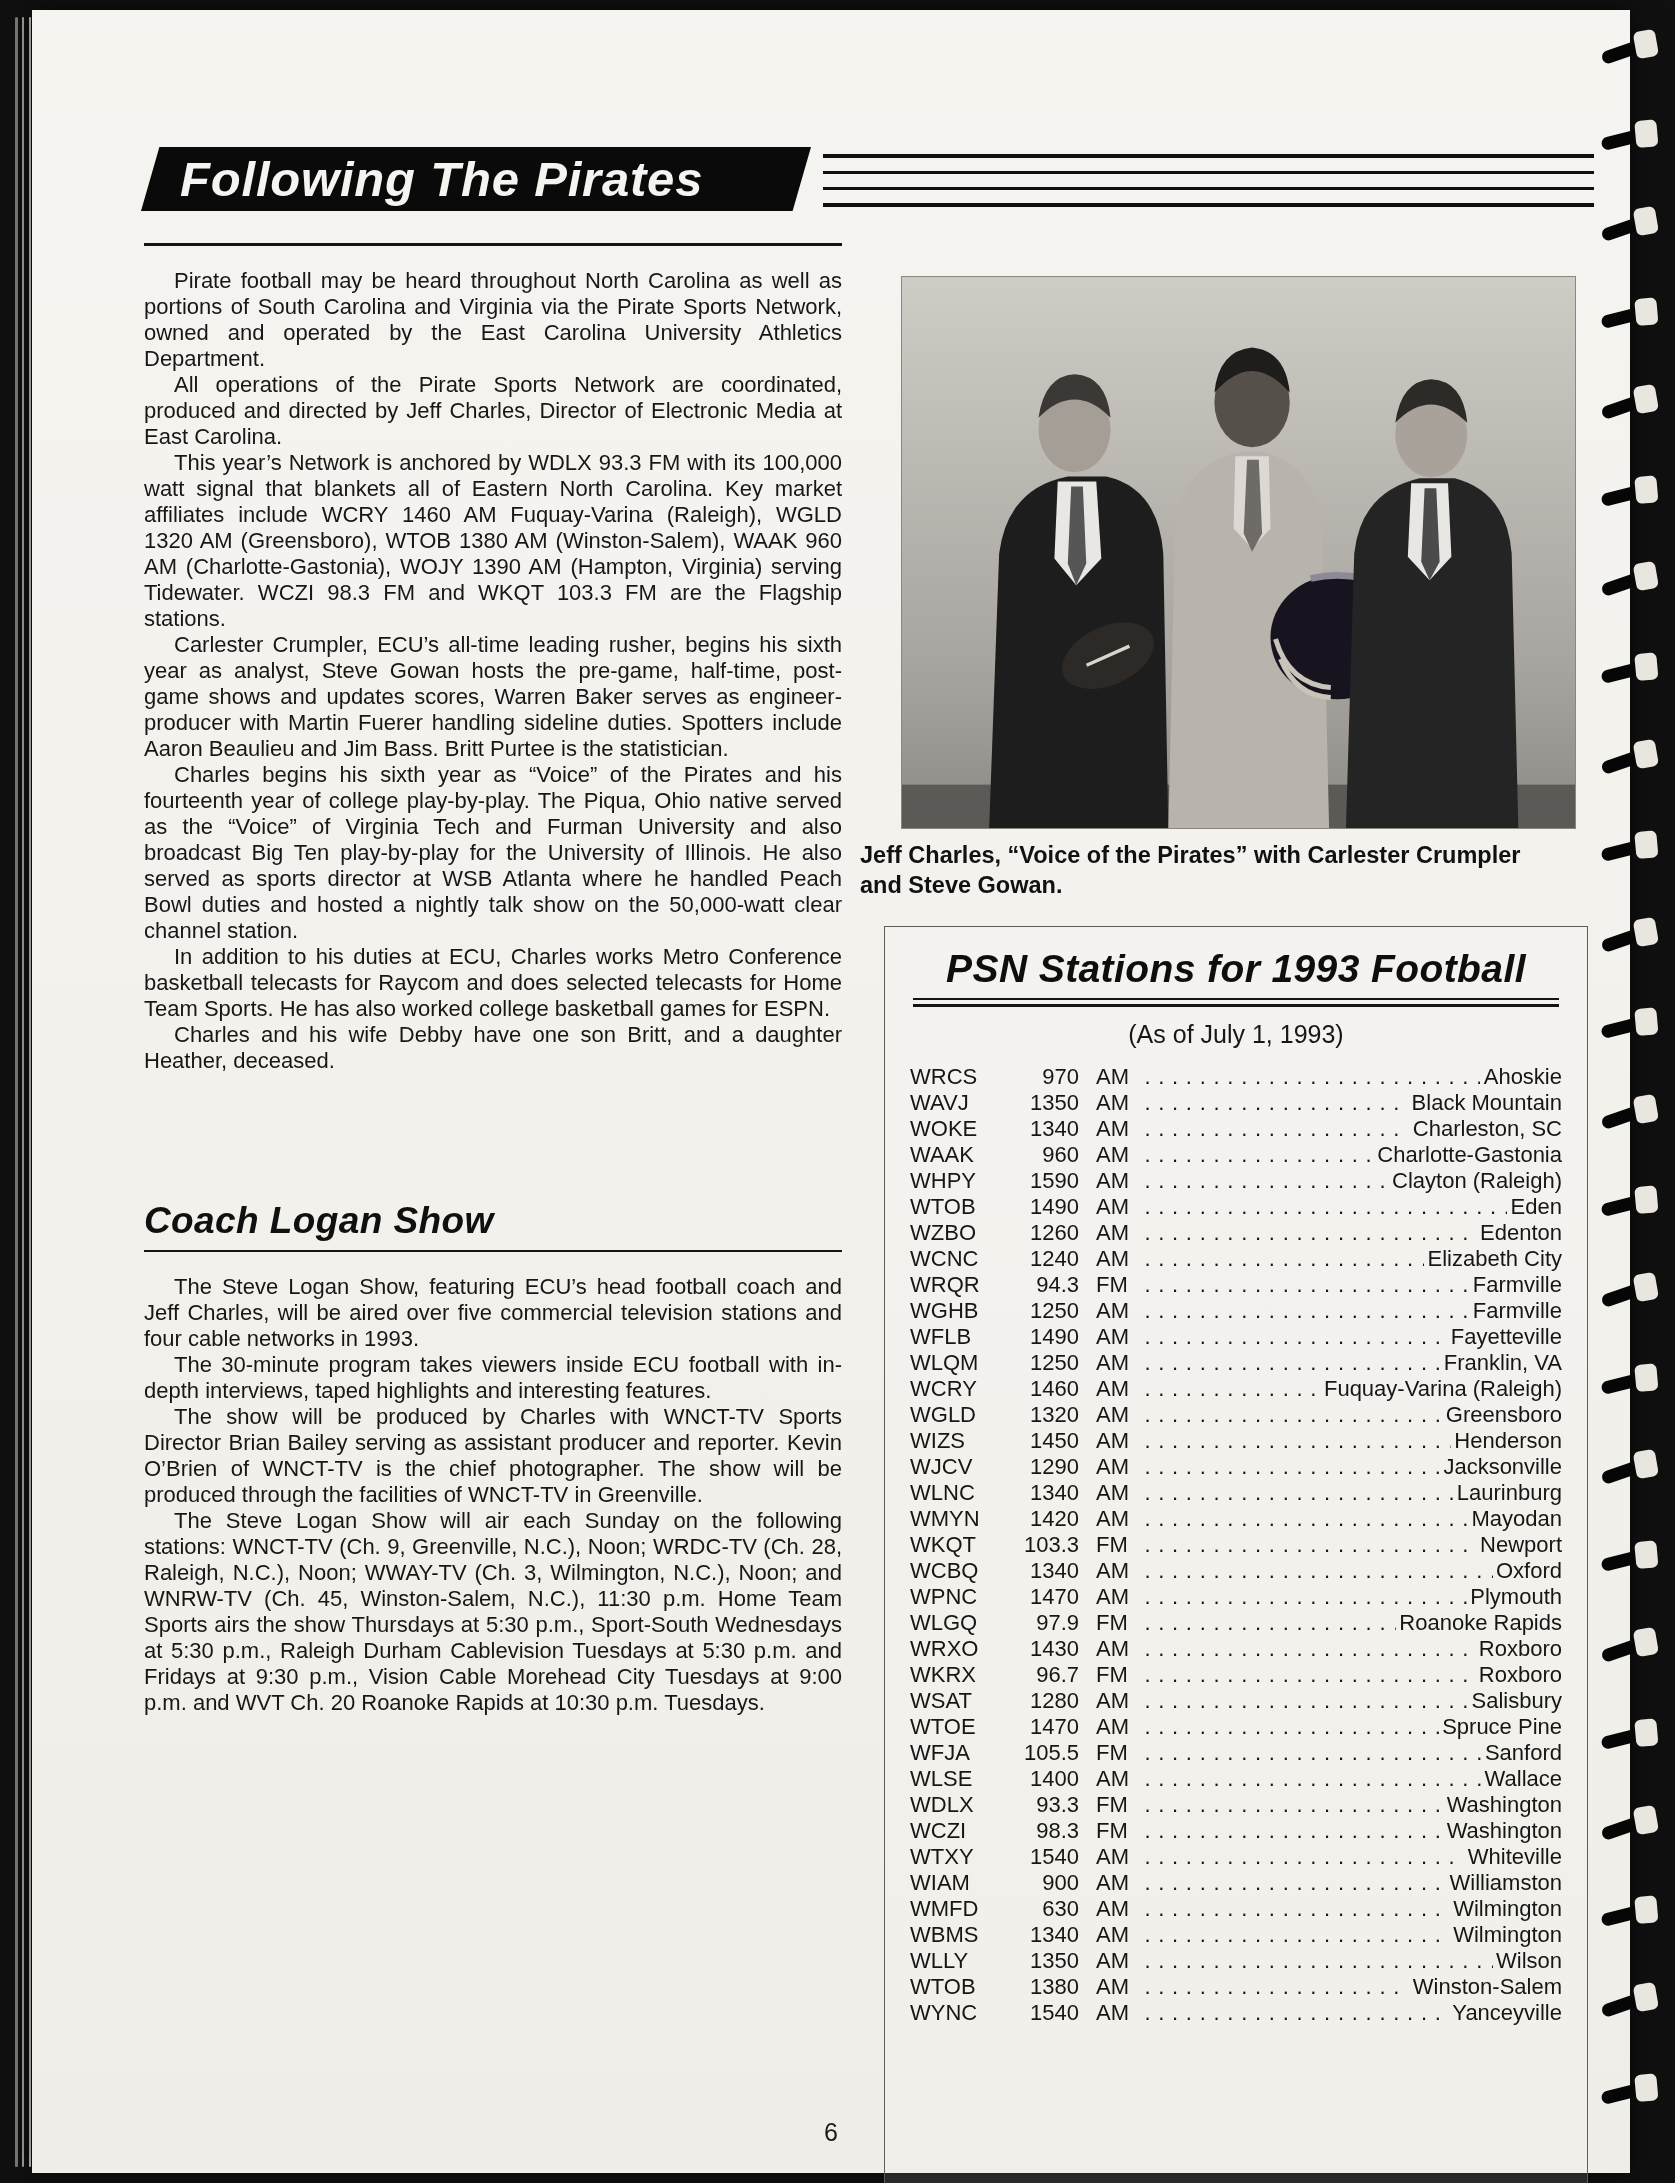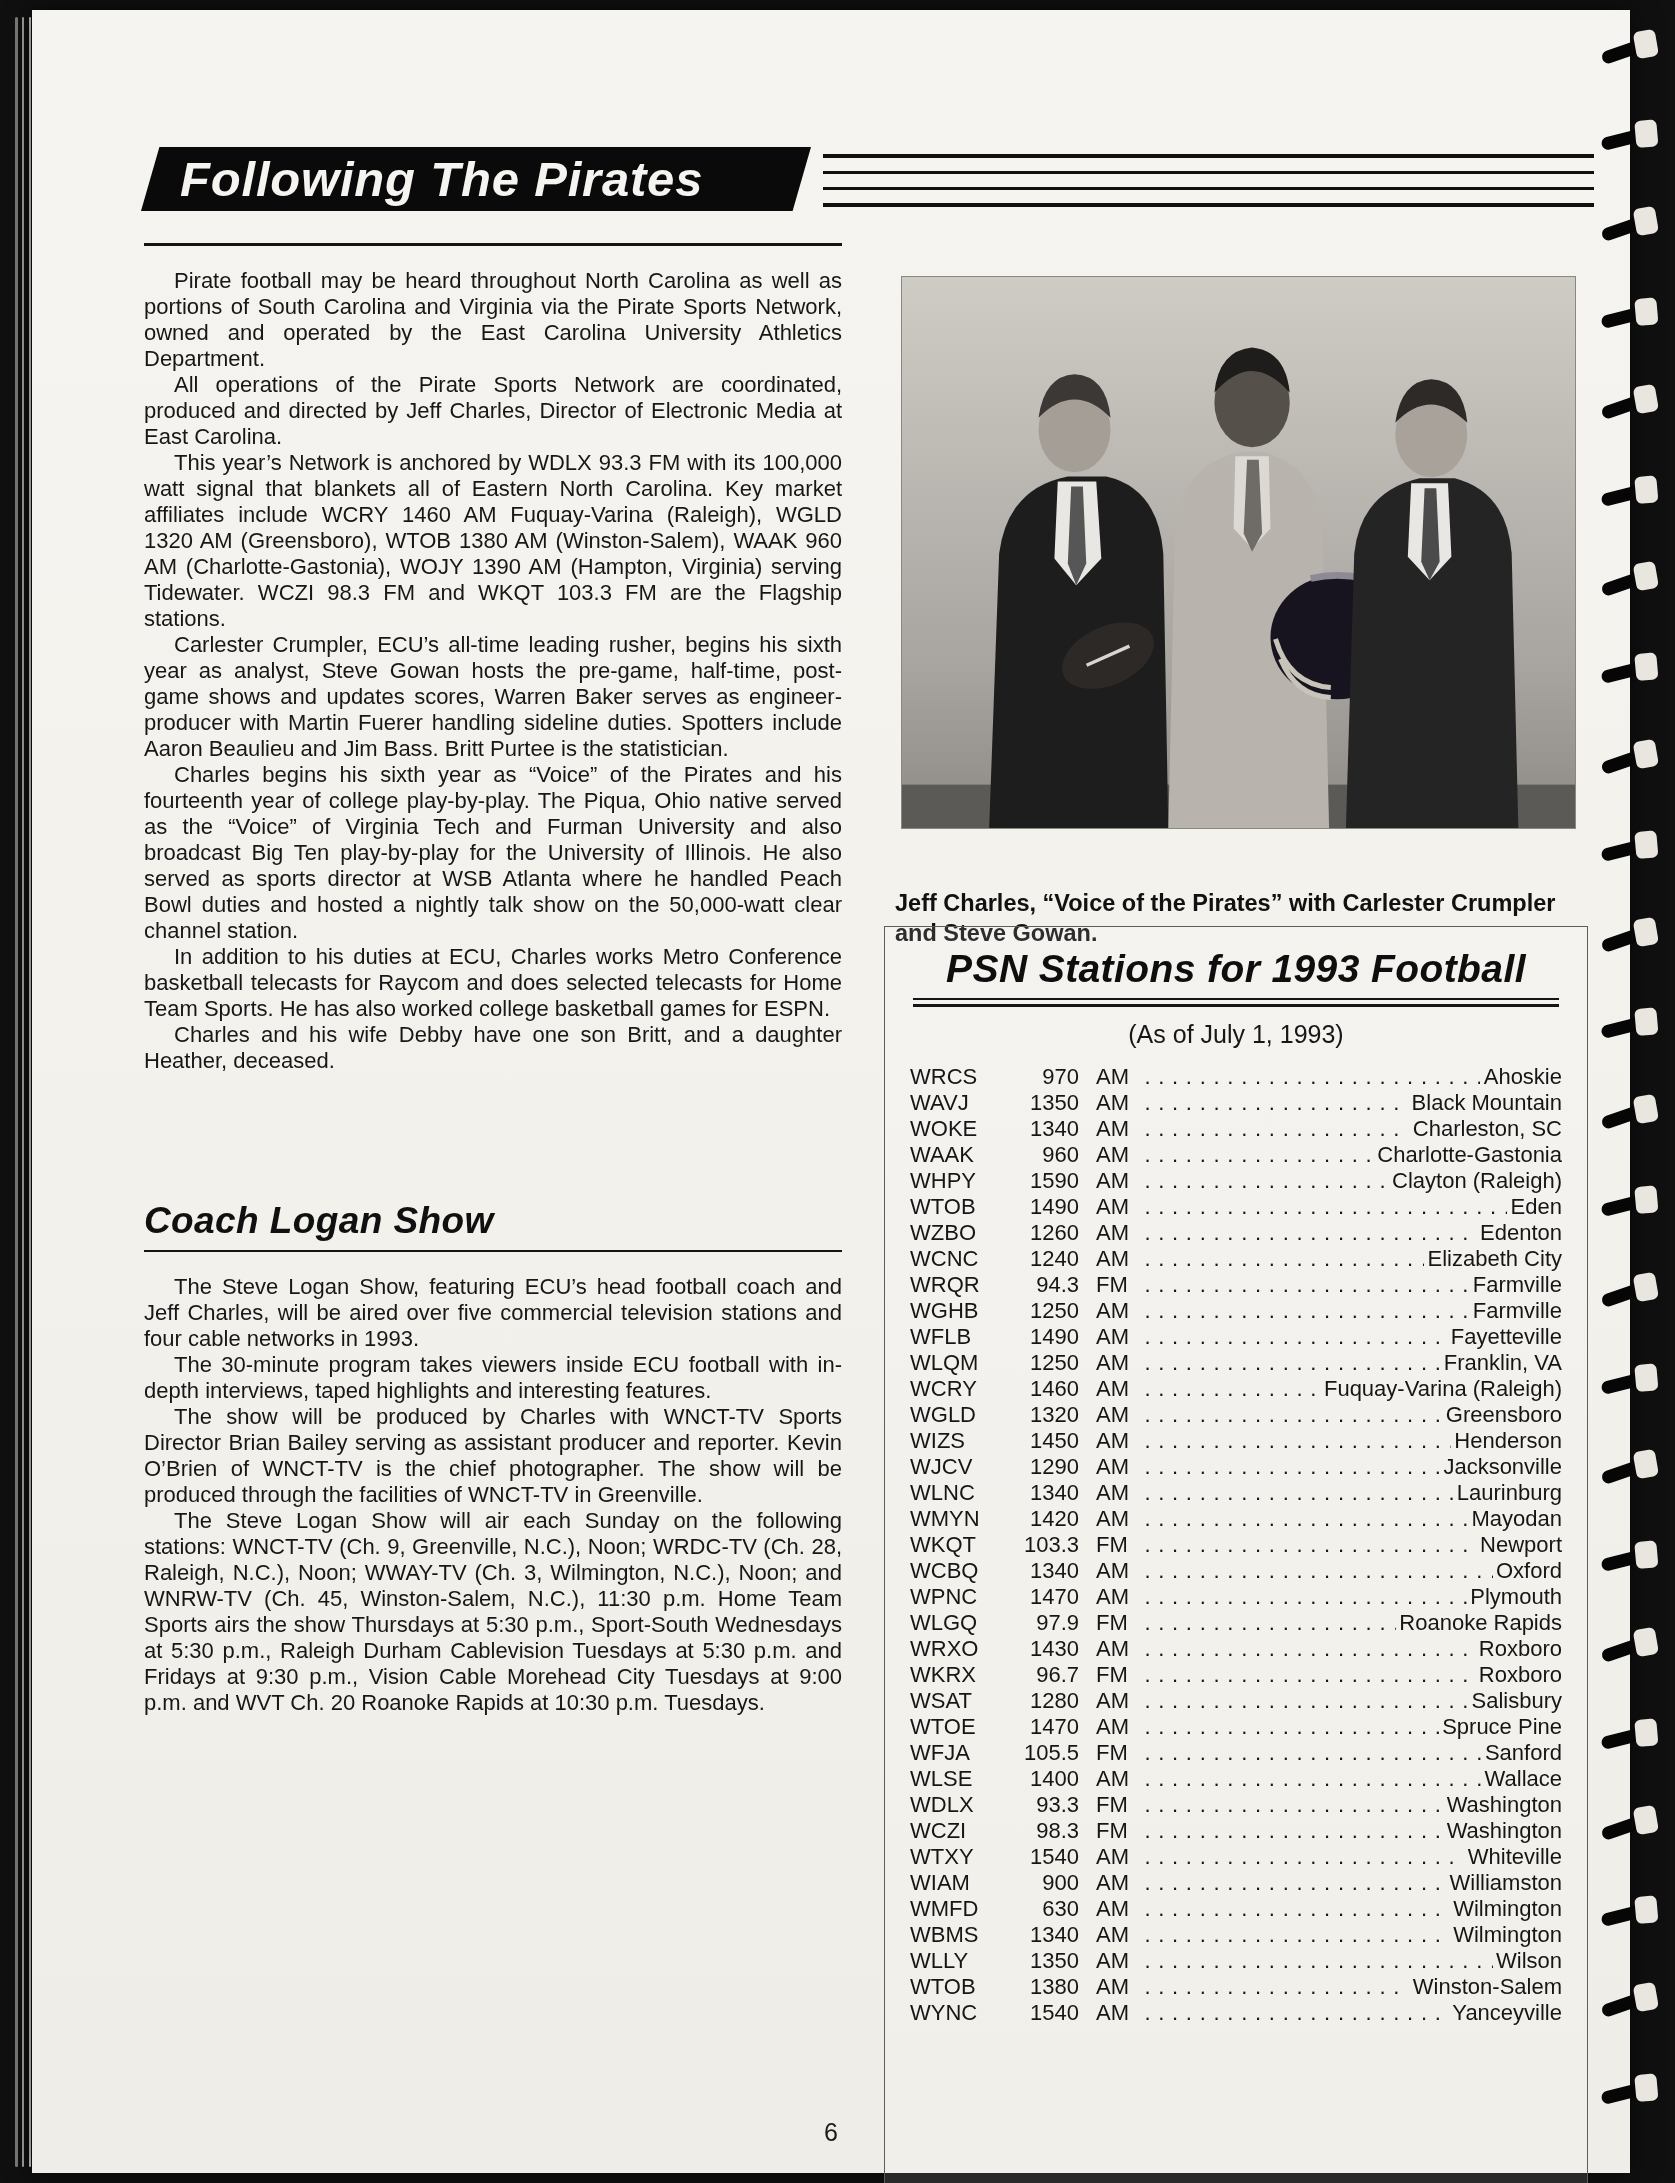--- a/index.html
+++ b/index.html
@@ -53,22 +53,22 @@
     color:#171717;
   }
   .section2 { margin-top:126px; }
 
   
   .photo-frame {
     position:absolute; left:869px; top:266px; width:675px; height:553px;
     border:0.8px solid #8a877f; background:#b9b6b0; overflow:hidden;
   }
   .photo-caption {
-    position:absolute; left:863px; top:830px; width:695px;
-    font-size:23.5px; font-weight:bold; line-height:30px; color:#111;margin-top:48px;
+    position:absolute; left:828px; top:830px; width:695px;
+    font-size:23.5px; font-weight:bold; line-height:30px; color:#111;
   }
   .psn-box {
     position:absolute; left:852px; top:916px; width:704px; height:1332px;
     border:1.7px solid #5f5d58; padding:20px 25px 22px 25px; overflow:hidden;
     background:rgba(255,255,255,.12);
   }
   .psn-title {
     font-size:39px; font-weight:bold; font-style:italic; text-align:center;
     color:#0e0e0e; letter-spacing:0.4px;
   }

